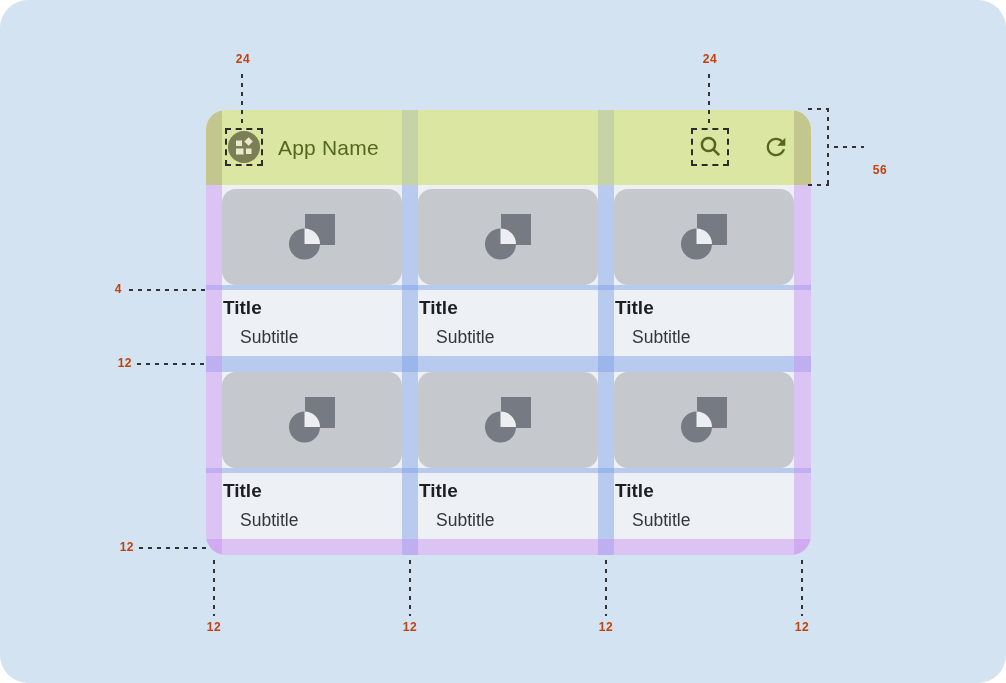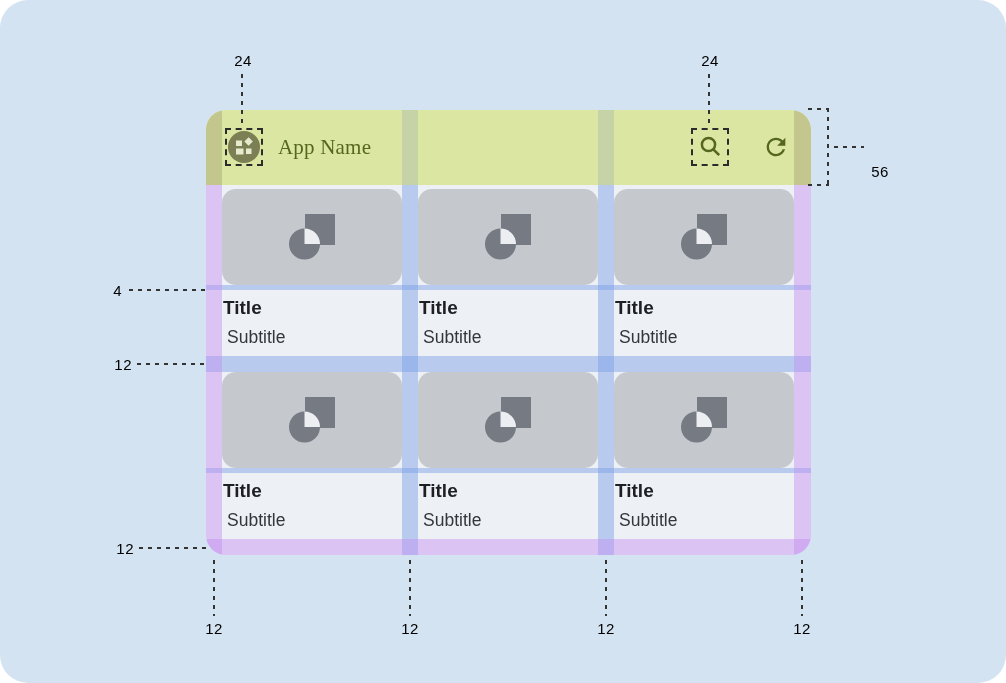--- a/index.html
+++ b/index.html
@@ -8,21 +8,21 @@
 
   .canvas { position: relative; width: 1006px; height: 683px; overflow: hidden; }
   .page-bg { position: absolute; inset: 0; background: #d3e3f1; border-radius: 28px; }
 
   
   .mockup {
     position: absolute; left: 206px; top: 110px; width: 605px; height: 445px;
     background: #edf0f5; border-radius: 20px; overflow: hidden;
   }
 
-  .appbar { position: absolute; left: 0; top: 0; width: 605px; height: 75px; background: #dbe6a2; font-family: Liberation Serif, serif; }
+  .appbar { position: absolute; left: 0; top: 0; width: 605px; height: 75px; background: #dbe6a2; }
   .ab-strip { position: absolute; top: 0; height: 75px; }
   .ab-margin { background: #c3c78d; }
   .ab-gutter { background: #c6d3a6; }
   .ab-left  { left: 0;     width: 16px; }
   .ab-g1    { left: 196px; width: 16px; }
   .ab-g2    { left: 392px; width: 16px; }
   .ab-right { left: 588px; width: 17px; }
 
   .measure-box {
     position: absolute; width: 38px; height: 38px;
@@ -39,38 +39,38 @@
 
   
   .card { position: absolute; width: 180px; height: 167px; }
   .col1 { left: 16px; }  .col2 { left: 212px; }  .col3 { left: 408px; }
   .row1 { top: 79px; }   .row2 { top: 262px; }
   .card-image {
     width: 180px; height: 96px; background: #c5c8cd; border-radius: 14px;
     display: flex; align-items: center; justify-content: center;
   }
   .card-title   { margin-top: 11px; padding-left: 1px; font-size: 19px; font-weight: bold; color: #1d1f23; line-height: 23px; }
-  .card-subtitle{ margin-top: 7px;  padding-left: 5px; font-size: 17.5px; color: #33363b; line-height: 22px; }
+  .card-subtitle{ margin-top: 7px;  padding-left: 18px; font-size: 17.5px; color: #33363b; line-height: 22px; }
 
   
   .ov { position: absolute; pointer-events: none; }
   .ov-blue   { background: rgba(113,152,229,0.42); }
   .ov-purple { background: rgba(197,141,241,0.45); }
   .band4a  { left: 0; top: 175px; width: 605px; height: 5px; }
   .band12  { left: 0; top: 246px; width: 605px; height: 16px; }
   .band4b  { left: 0; top: 358px; width: 605px; height: 5px; }
   .gut1    { left: 196px; top: 75px; width: 16px; height: 370px; }
   .gut2    { left: 392px; top: 75px; width: 16px; height: 370px; }
   .bandbot { left: 0; top: 429px; width: 605px; height: 16px; }
   .marg-l  { left: 0;     top: 75px; width: 16px; height: 370px; }
   .marg-r  { left: 588px; top: 75px; width: 17px; height: 370px; }
 
   
   .dim-label {
-    position: absolute; font-size: 15px; font-weight: 400; color: #000000;
+    position: absolute; font-size: 12px; font-weight: 700; color: #c2410c;
     letter-spacing: .5px; text-align: center; width: 40px;
   }
   .dim-label.right { text-align: right; width: 56px; }
   .hdash { position: absolute; height: 2px;
     background: repeating-linear-gradient(90deg, #333 0 4px, transparent 4px 9px); }
   .vdash { position: absolute; width: 2px;
     background: repeating-linear-gradient(180deg, #333 0 4px, transparent 4px 9px); }
 </style>
 </head>
 <body>

